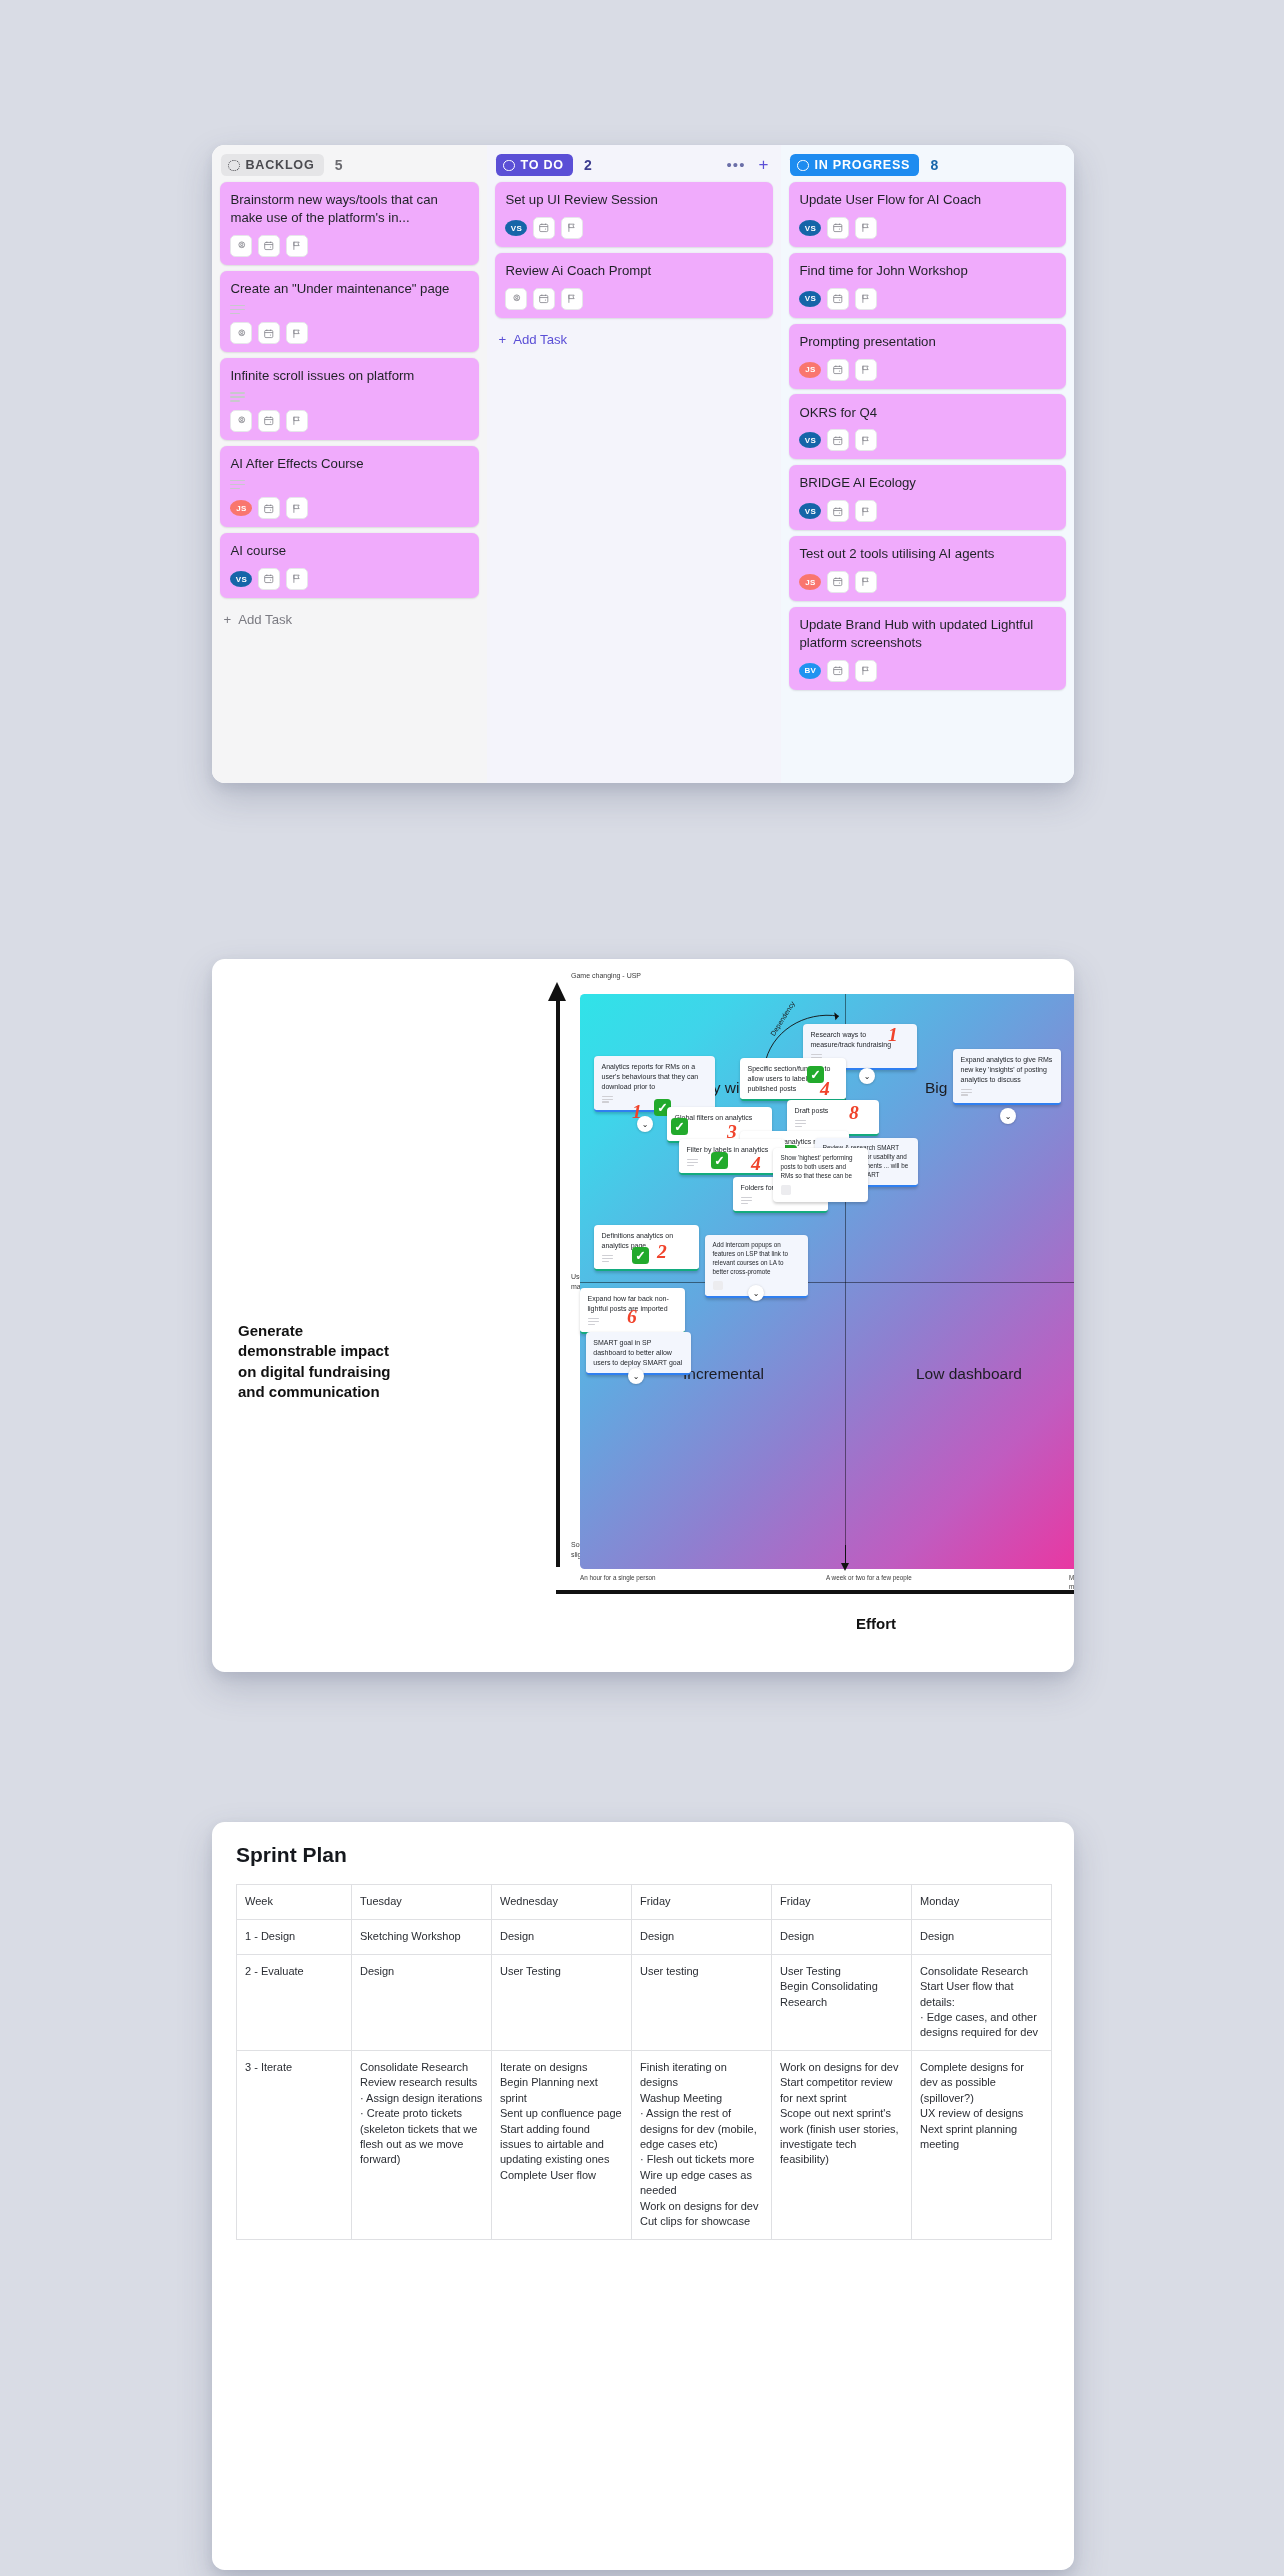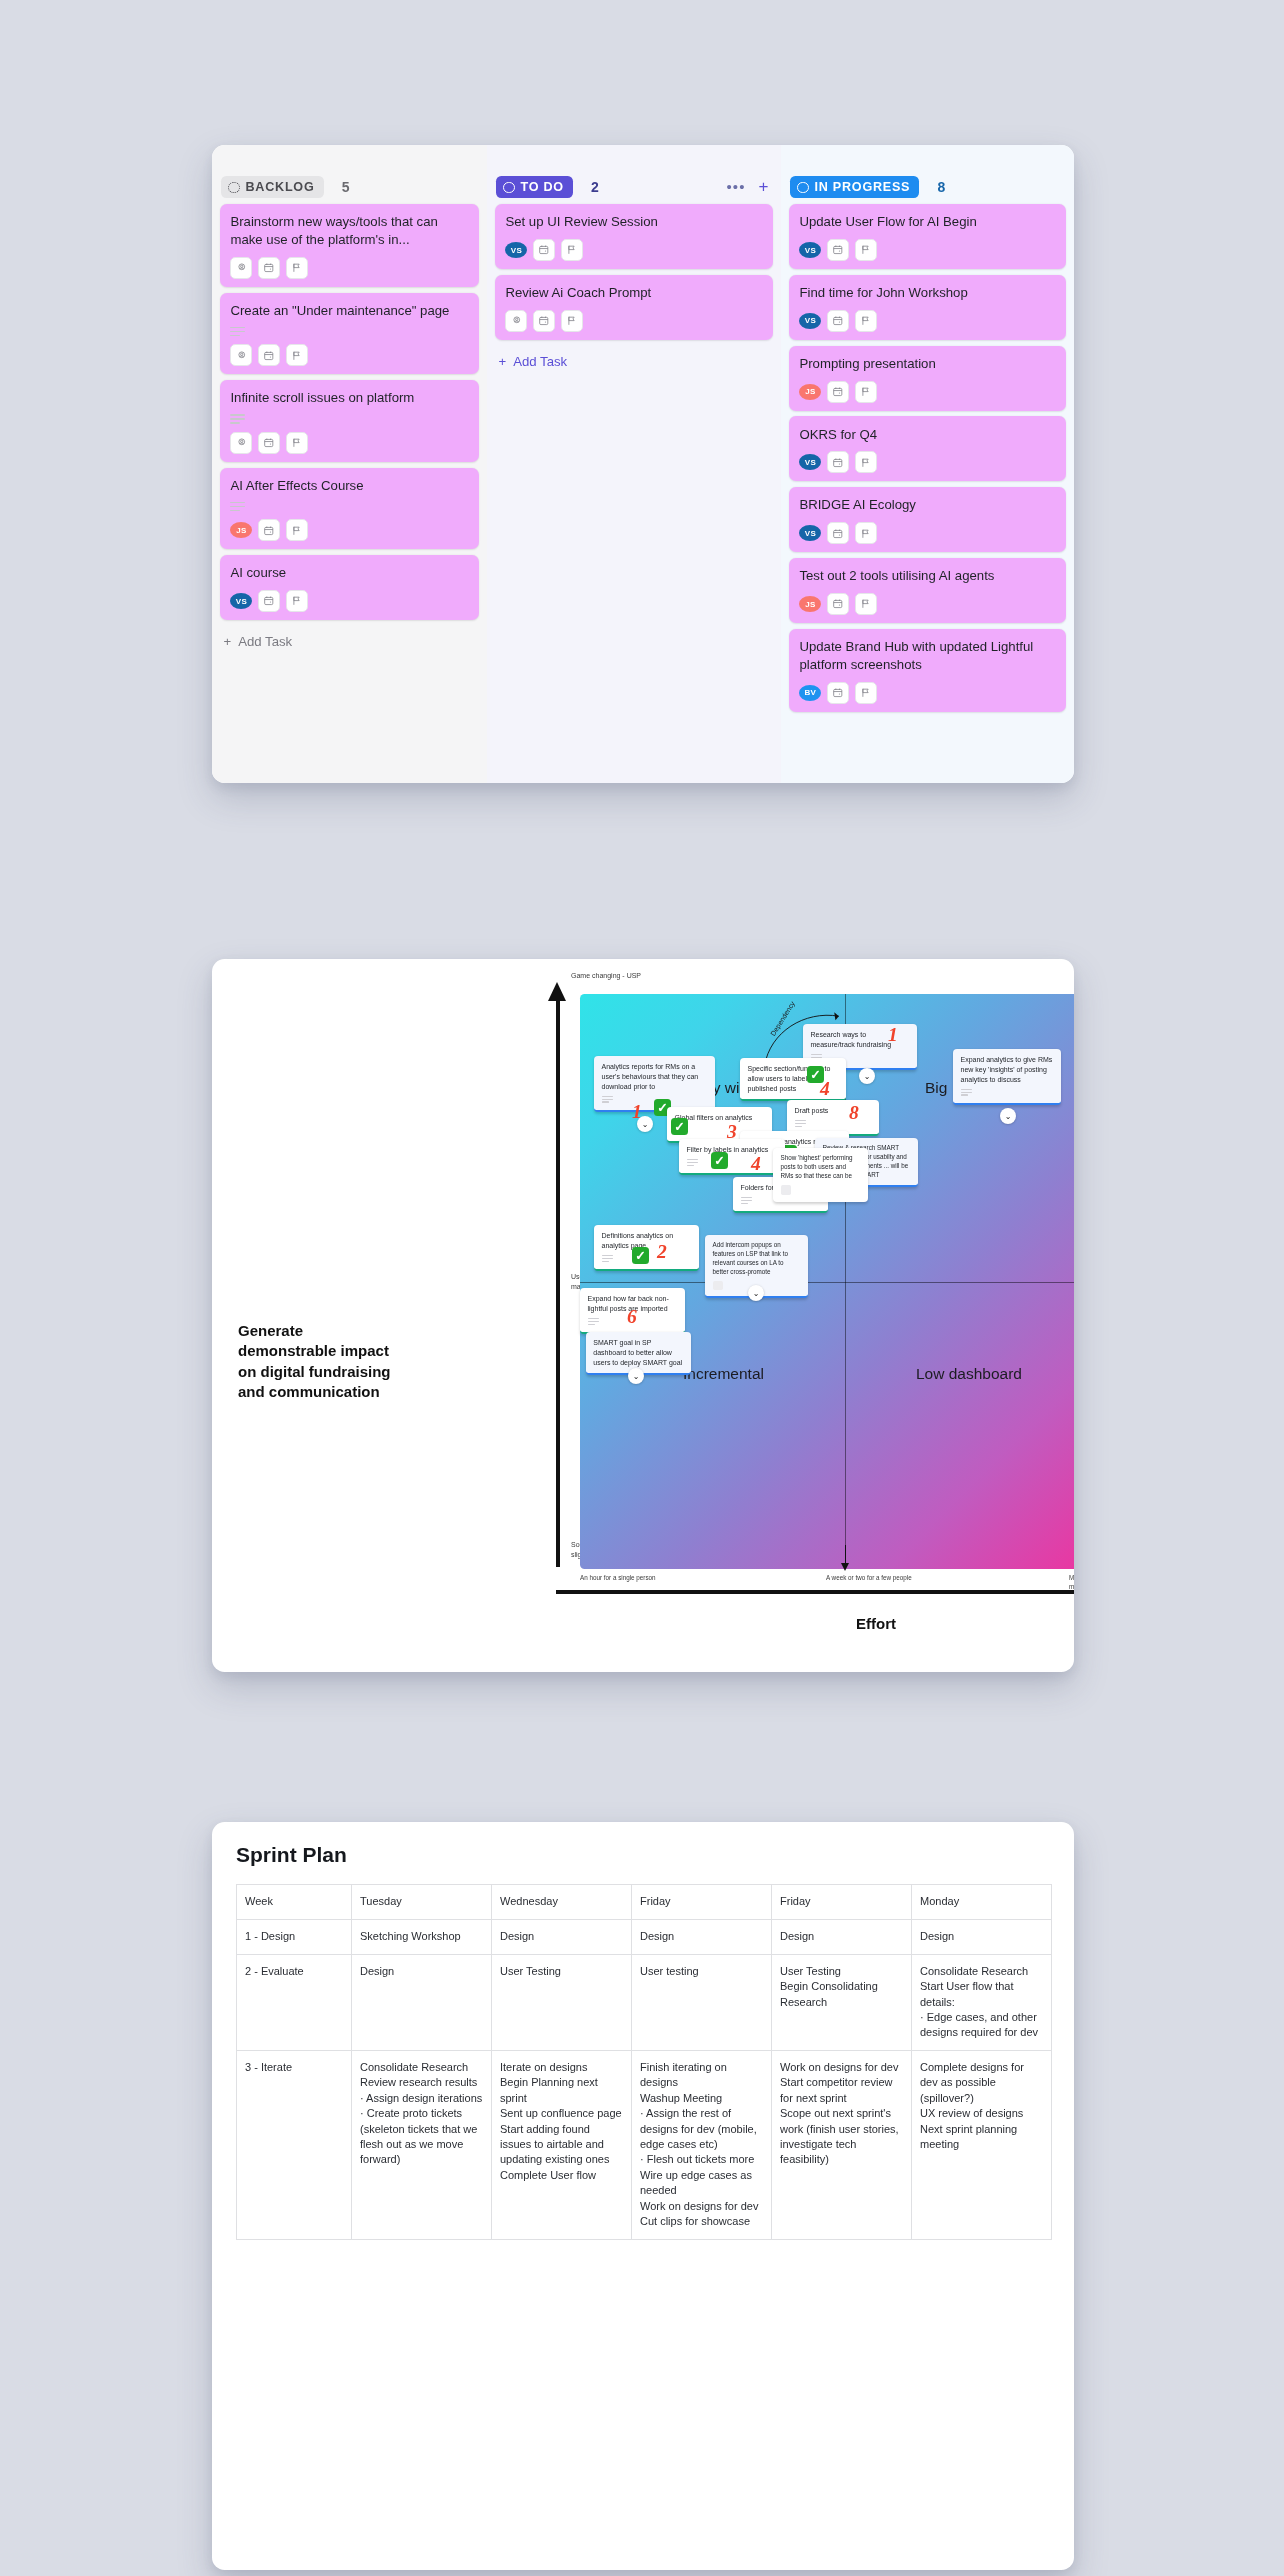--- a/index.html
+++ b/index.html
@@ -24,24 +24,23 @@
   
   #kanban { left: 212px; top: 145px; width: 862px; height: 638px; background:#fff; }
   .kanban-inner { display: flex; padding: 0; height: 100%; }
 
   .col { padding: 7px 8px 0 8px; }
   .col.backlog   { width: 275px; background:#f5f5f6; }
   .col.todo      { width: 294px; background:#f4f4fb; }
   .col.progress  { width: 293px; background:#f3f8fd; }
 
   .col-head {
-    display: flex; align-items: center; gap: 18px;
+    display: flex; align-items: center; gap: 11px;
     padding: 2.3px 1.2px 5.8px 1.2px;
     position: relative;
-    margin-top: 22px;
   }
   .pill {
     display: inline-flex; align-items: center; gap: 5.8px;
     padding: 4px 9.2px 4px 7px; border-radius: 5.2px;
     font-size: 12.6px; font-weight: 700; letter-spacing: .06em;
   }
   .pill.backlog  { background:#e5e5e7; color:#4b4b50; }
   .pill.todo     { background:#5b4fd6; color:#fff; }
   .pill.progress { background:#1e8cf0; color:#fff; }
   .ring { width:11.5px;height:11.5px;border-radius:50%;border:1.7px dotted currentColor;display:inline-block;}
@@ -385,21 +384,21 @@
         </div>
         <div class="col progress">
           <div class="col-head">
             <span class="pill progress">
               <span class="ring solid"></span>
               <span>IN PROGRESS</span>
             </span>
             <span class="count progress">8</span>
           </div>
           <div class="card">
-            <div class="card-title">Update User Flow for AI Begin</div>
+            <div class="card-title">Update User Flow for AI Coach</div>
             <div class="card-meta">
               <span class="avatar" style="background:#1565a8">VS</span>
               <span class="mbtn">
                 <svg width="11.5" height="11.5" viewBox="0 0 24 24" fill="none" stroke="#7c7c84" stroke-width="1.6">
                   <rect x="3.5" y="5" width="17" height="15" rx="2.5"></rect>
                   <path d="M3.5 9.5h17"></path>
                   <path d="M8 3.2v3M16 3.2v3"></path>
                   <circle cx="15.5" cy="14.5" r="1.1" fill="#7c7c84" stroke="none"></circle>
                 </svg>
               </span>

